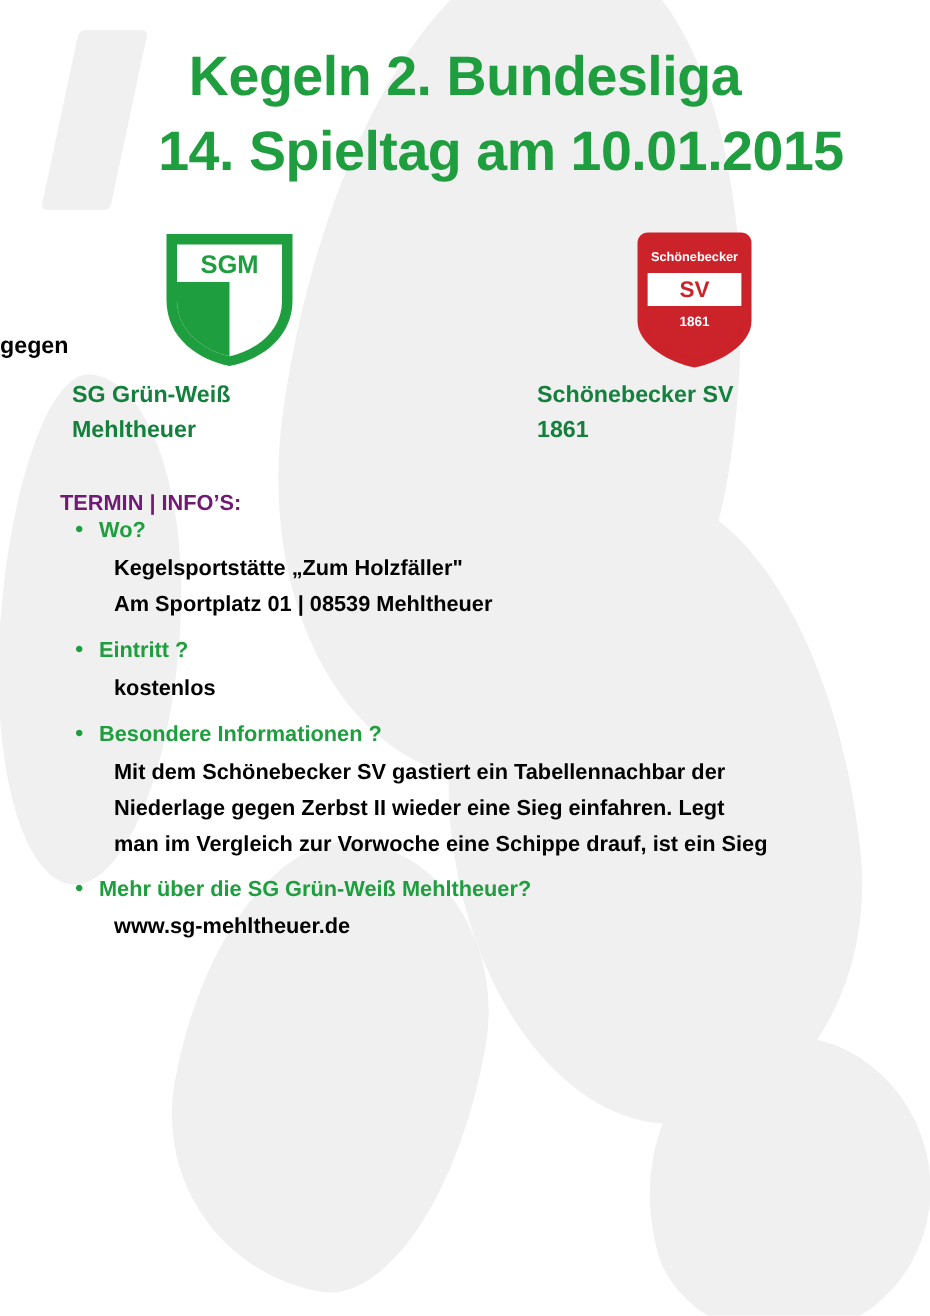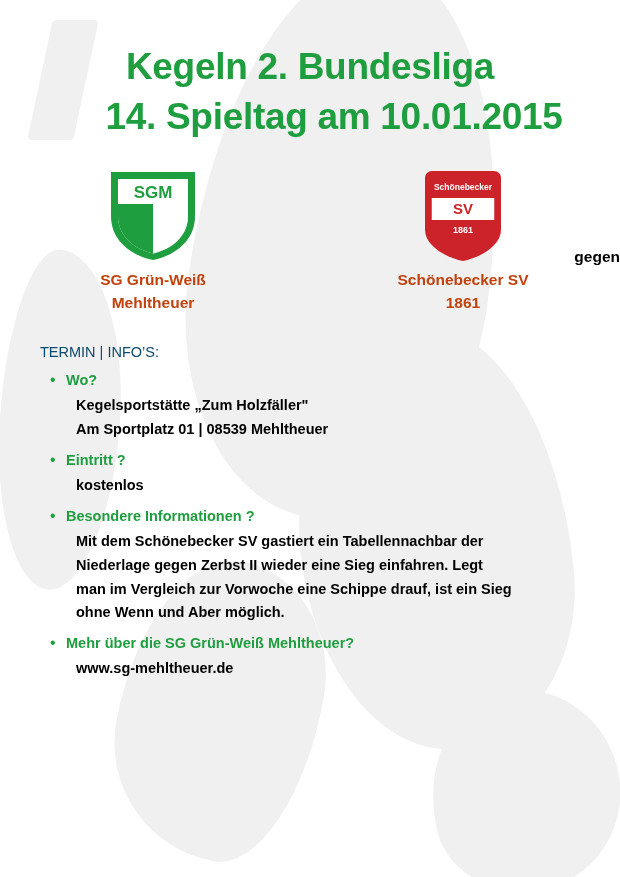--- a/index.html
+++ b/index.html
@@ -79,72 +79,70 @@
     position: relative;
     z-index: 2;
   }
   .title {
     text-align: center;
     color: #1e9e3e;
     font-weight: bold;
     font-size: 37px;
     line-height: 1.35;
     letter-spacing: -0.3px;
-    padding-top: 42px;
+    padding-top: 26px;
   }
   .title-line2 {
     display: block;
     margin-left: 48px;
   }
   .matchup {
     position: relative;
     margin-top: 26px;
     height: 170px;
   }
   .team {
     position: absolute;
     top: 0;
     width: 210px;
-    text-align: center;
   }
   .team-home { left: 48px; }
   .team-away { right: 52px; }
   .team-name {
     font-weight: bold;
     font-size: 15.5px;
-    color: #c2410c;
+    color: #15803d;
     line-height: 1.5;
     margin-top: 6px;
   }
   .crest-wrap {
     height: 94px;
     display: flex;
     align-items: flex-start;
     justify-content: center;
   }
   .vs {
     position: absolute;
     left: 0;
     right: 0;
-    top: 80px;
-    text-align: right;
+    top: 70px;
+    text-align: left;
     font-weight: bold;
     font-size: 15.5px;
     color: #000;
   }
   .info {
     margin-top: 6px;
     padding-left: 40px;
     padding-right: 30px;
   }
   .info-header {
-    font-weight: normal;
+    font-weight: bold;
     font-size: 14.5px;
-    color: #0c4a6e;
-    margin-bottom: 10px;
+    color: #701a75;
   }
   ul.qlist {
     list-style: none;
     margin: 0;
     padding: 0;
   }
   ul.qlist > li {
     position: relative;
     padding-left: 26px;
     margin-bottom: 8px;
@@ -256,21 +254,20 @@
             <span class="a-line">kostenlos</span>
           </div>
         </li>
 
         <li>
           <div class="q">Besondere Informationen ?</div>
           <div class="a para">
             <span class="a-line">Mit dem Schönebecker SV gastiert ein Tabellennachbar der</span>
             <span class="a-line">Niederlage gegen Zerbst II wieder eine Sieg einfahren. Legt</span>
             <span class="a-line">man im Vergleich zur Vorwoche eine Schippe drauf, ist ein Sieg</span>
-            <span class="a-line">ohne Wenn und Aber möglich.</span>
           </div>
         </li>
 
         <li>
           <div class="q">Mehr über die SG Grün-Weiß Mehltheuer?</div>
           <div class="a">
             <span class="a-line">www.sg-mehltheuer.de</span>
           </div>
         </li>
 

